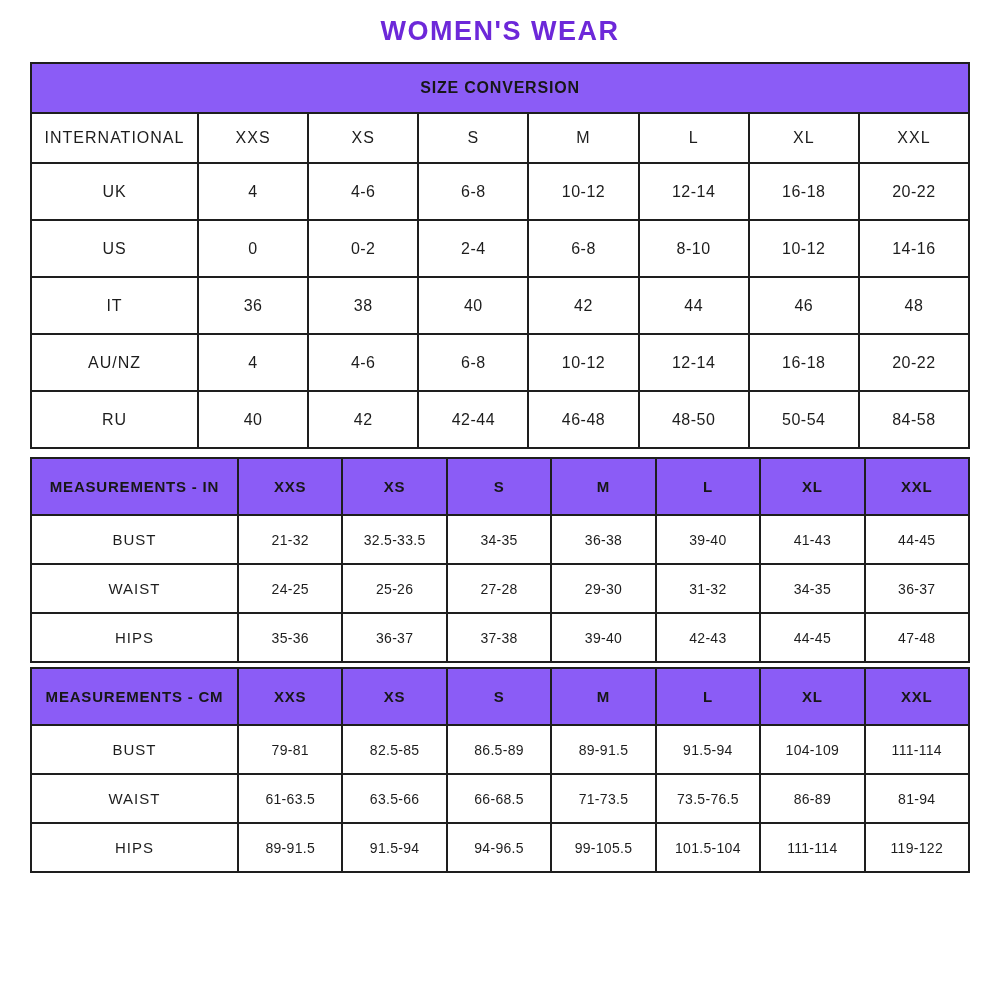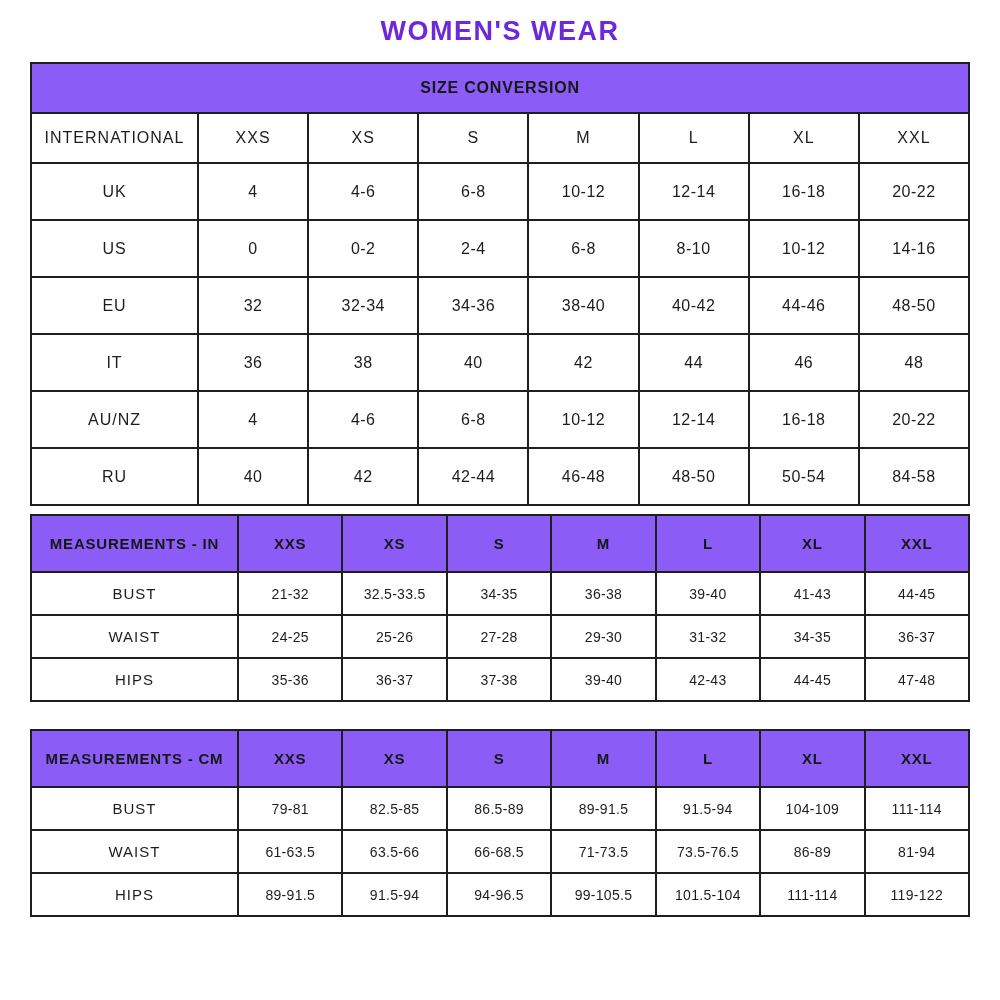--- a/index.html
+++ b/index.html
@@ -55,23 +55,23 @@
     font-size: 16px;
     font-weight: normal;
     letter-spacing: 1px;
   }
   .tbl-conv .val-cell {
     font-size: 16px;
     letter-spacing: 0.5px;
   }
 
   
-  .tbl-in { margin-bottom: 27px; }
+  .tbl-in { margin-bottom: 4px; }
   .tbl-meas .head-row { height: 57px; }
-  .tbl-meas .data-row { height: 43px; }
+  .tbl-meas .data-row { height: 49px; }
   .tbl-meas .head-row th {
     font-size: 15px;
     font-weight: bold;
     letter-spacing: 0.8px;
     color: #171717;
   }
   .tbl-meas .label-cell {
     font-size: 15px;
     letter-spacing: 1px;
   }
@@ -124,30 +124,20 @@
         </tr>
         <tr class="data-row">
           <td class="label-cell">US</td>
           <td class="val-cell">0</td>
           <td class="val-cell">0-2</td>
           <td class="val-cell">2-4</td>
           <td class="val-cell">6-8</td>
           <td class="val-cell">8-10</td>
           <td class="val-cell">10-12</td>
           <td class="val-cell">14-16</td>
-        </tr>
-        <tr class="data-row">
-          <td class="label-cell">EU</td>
-          <td class="val-cell">32</td>
-          <td class="val-cell">32-34</td>
-          <td class="val-cell">34-36</td>
-          <td class="val-cell">38-40</td>
-          <td class="val-cell">40-42</td>
-          <td class="val-cell">44-46</td>
-          <td class="val-cell">48-50</td>
         </tr>
         <tr class="data-row">
           <td class="label-cell">IT</td>
           <td class="val-cell">36</td>
           <td class="val-cell">38</td>
           <td class="val-cell">40</td>
           <td class="val-cell">42</td>
           <td class="val-cell">44</td>
           <td class="val-cell">46</td>
           <td class="val-cell">48</td>

